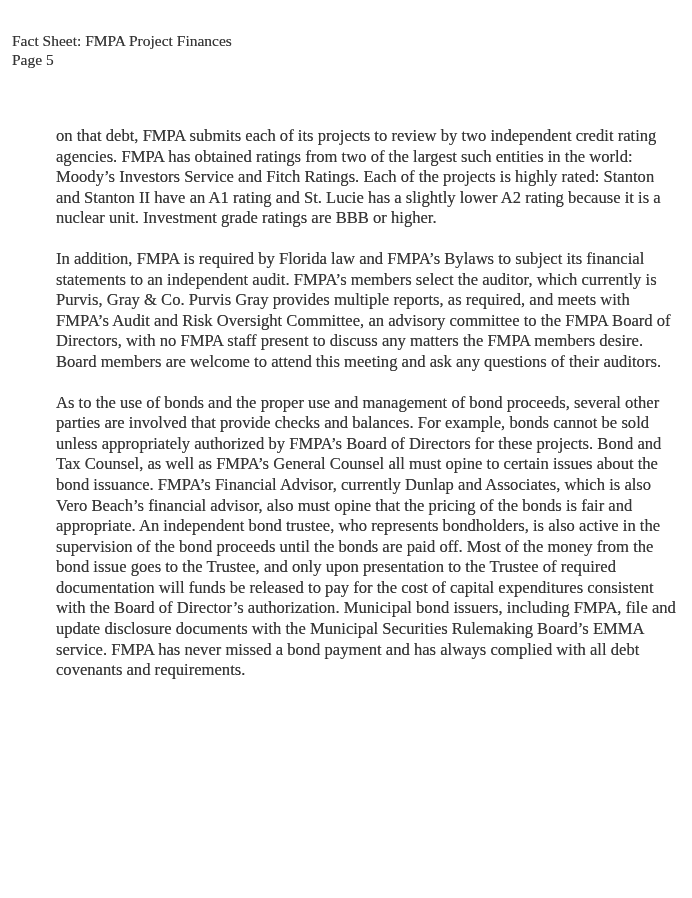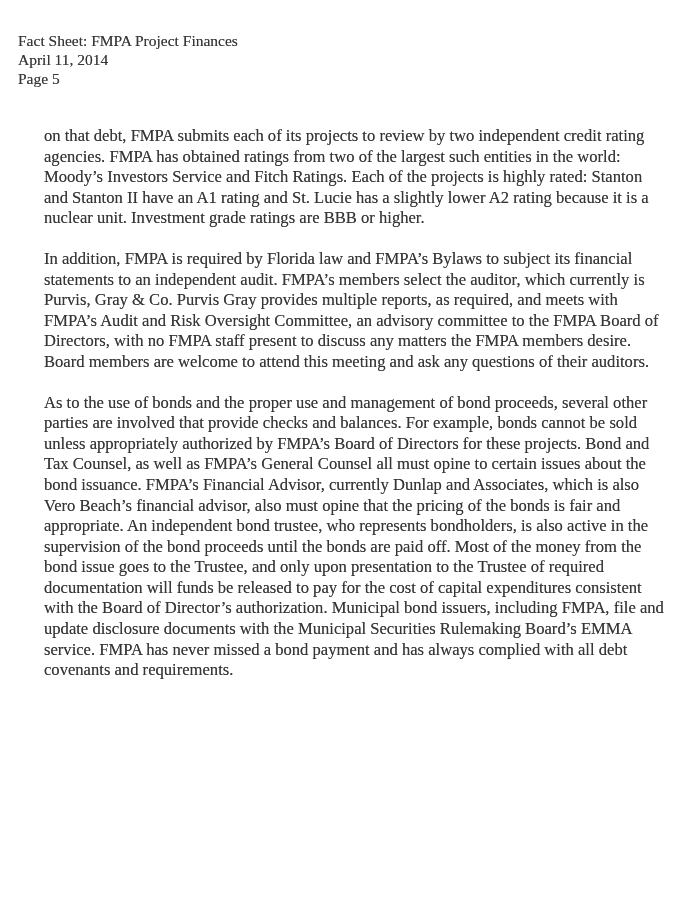--- a/index.html
+++ b/index.html
@@ -13,47 +13,46 @@
     height: 898px;
     background: #ffffff;
     overflow: hidden;
     font-family: "Liberation Serif", serif;
     color: #363636;
     
     text-shadow: 0 0 0.5px rgba(50, 50, 50, 0.6);
   }
   .doc-header {
     position: absolute;
-    left: 18px;
+    left: 12px;
     top: 31px;
     font-size: 15.5px;
     line-height: 19px;
     white-space: nowrap;
   }
   .doc-body {
     position: absolute;
-    left: 44px;
+    left: 56px;
     top: 126px;
     width: 624px;
     font-size: 16.6px;
     line-height: 20.6px;
     text-align: left;
   }
   .doc-body p {
     margin: 0 0 20px 0;
   }
 </style>
 </head>
 <body>
 
 <div class="page">
 
   <header class="doc-header">
     <div>Fact Sheet: FMPA Project Finances</div>
-    <div>April 11, 2014</div>
     <div>Page 5</div>
   </header>
 
   <main class="doc-body">
     <p>on that debt, FMPA submits each of its projects to review by two independent credit rating agencies. FMPA has obtained ratings from two of the largest such entities in the world: Moody’s Investors Service and Fitch Ratings. Each of the projects is highly rated: Stanton and Stanton II have an A1 rating and St. Lucie has a slightly lower A2 rating because it is a nuclear unit. Investment grade ratings are BBB or higher.</p>
     <p>In addition, FMPA is required by Florida law and FMPA’s Bylaws to subject its financial statements to an independent audit. FMPA’s members select the auditor, which currently is Purvis, Gray &amp; Co. Purvis Gray provides multiple reports, as required, and meets with FMPA’s Audit and Risk Oversight Committee, an advisory committee to the FMPA Board of Directors, with no FMPA staff present to discuss any matters the FMPA members desire. Board members are welcome to attend this meeting and ask any questions of their auditors.</p>
     <p>As to the use of bonds and the proper use and management of bond proceeds, several other parties are involved that provide checks and balances. For example, bonds cannot be sold unless appropriately authorized by FMPA’s Board of Directors for these projects. Bond and Tax Counsel, as well as FMPA’s General Counsel all must opine to certain issues about the bond issuance. FMPA’s Financial Advisor, currently Dunlap and Associates, which is also Vero Beach’s financial advisor, also must opine that the pricing of the bonds is fair and appropriate. An independent bond trustee, who represents bondholders, is also active in the supervision of the bond proceeds until the bonds are paid off. Most of the money from the bond issue goes to the Trustee, and only upon presentation to the Trustee of required documentation will funds be released to pay for the cost of capital expenditures consistent with the Board of Director’s authorization. Municipal bond issuers, including FMPA, file and update disclosure documents with the Municipal Securities Rulemaking Board’s EMMA service. FMPA has never missed a bond payment and has always complied with all debt covenants and requirements.</p>
   </main>
 
 </div>

